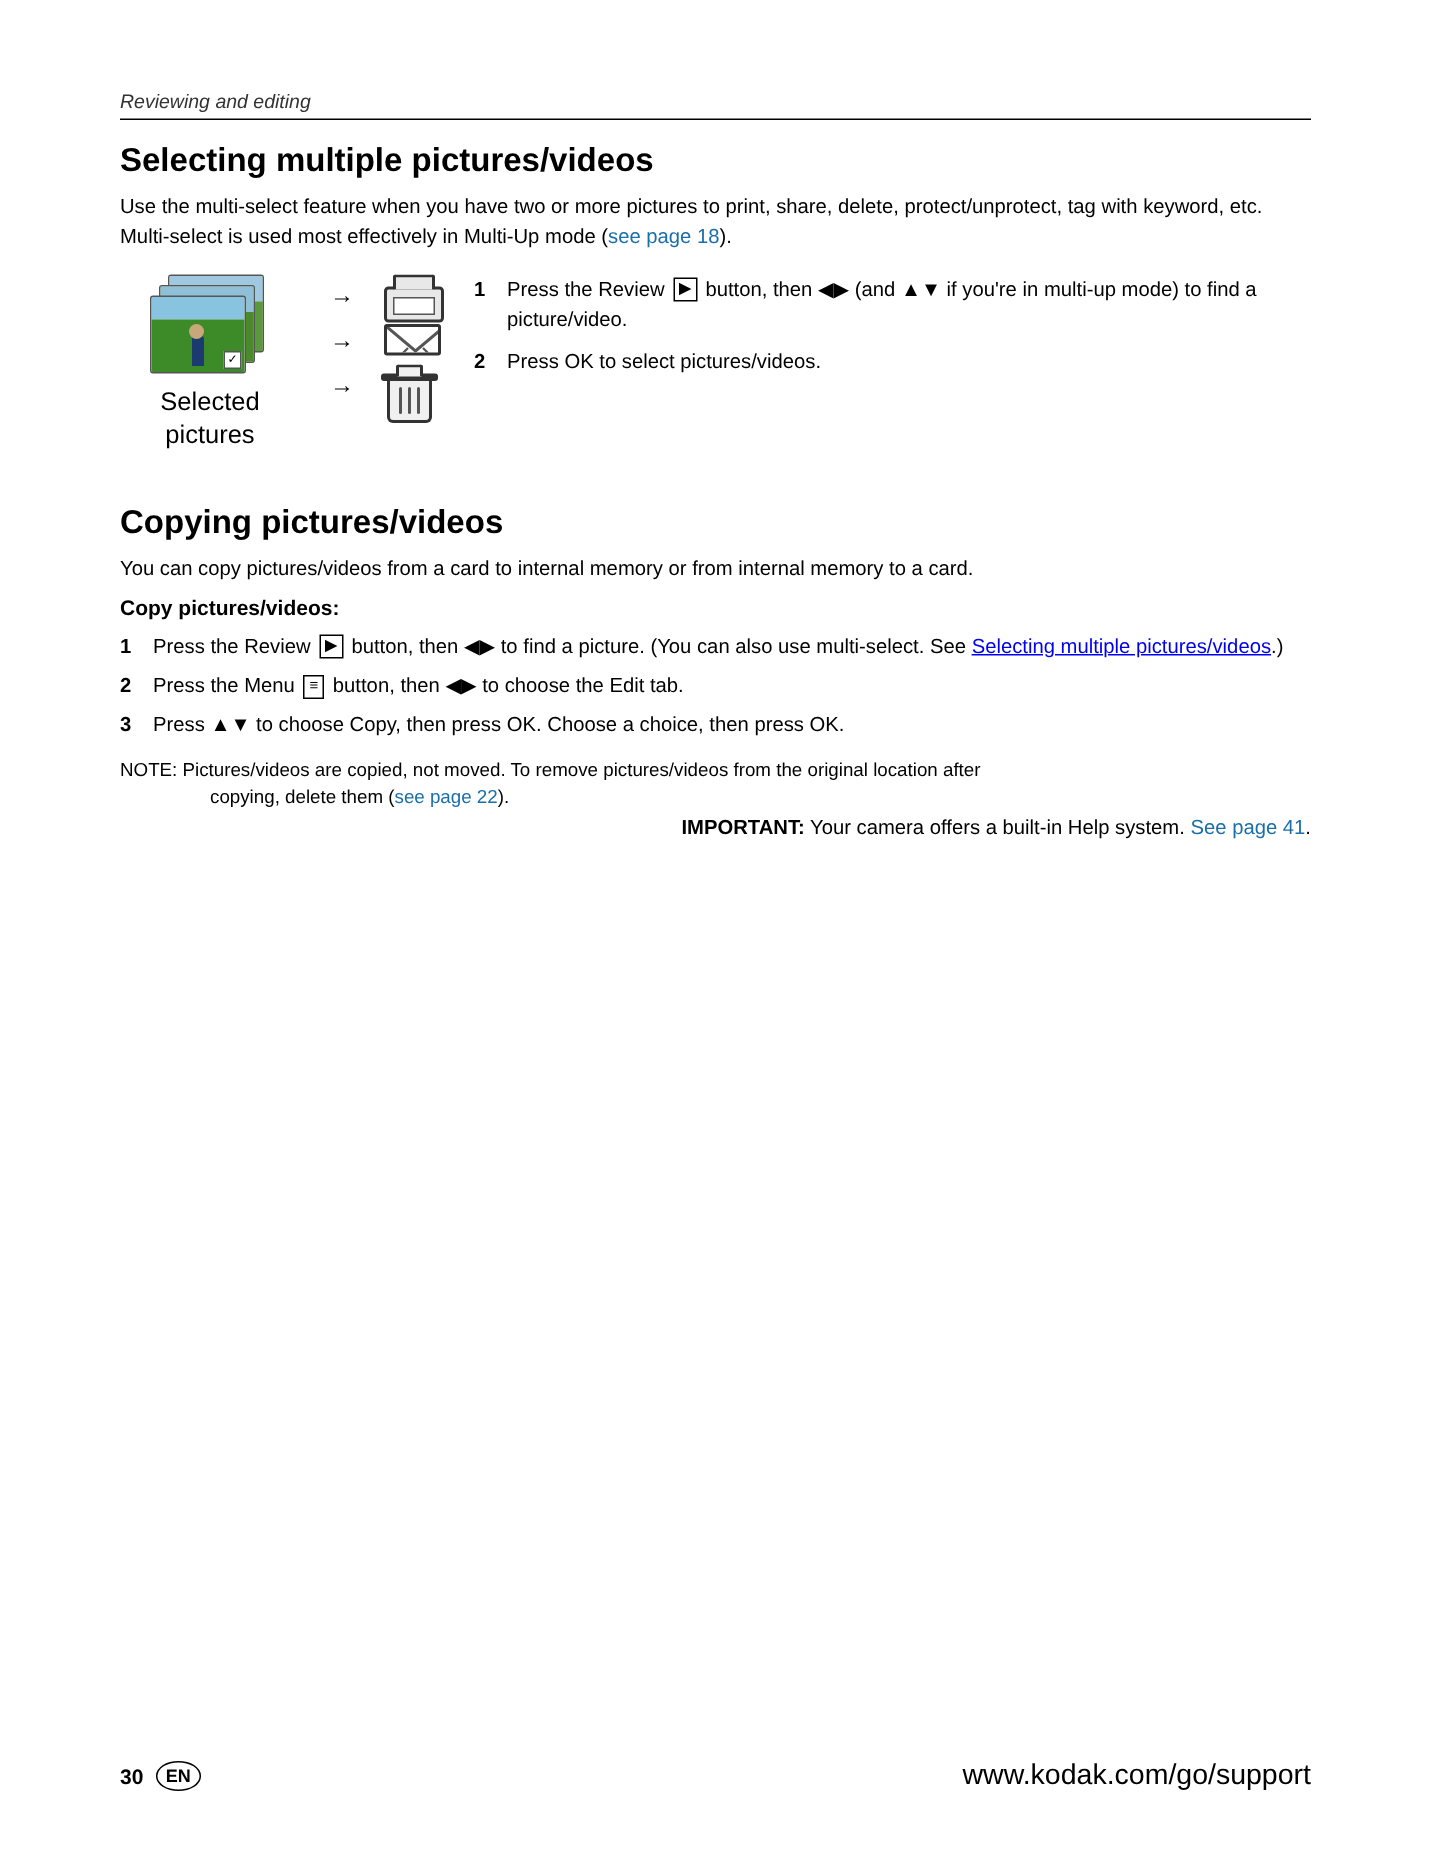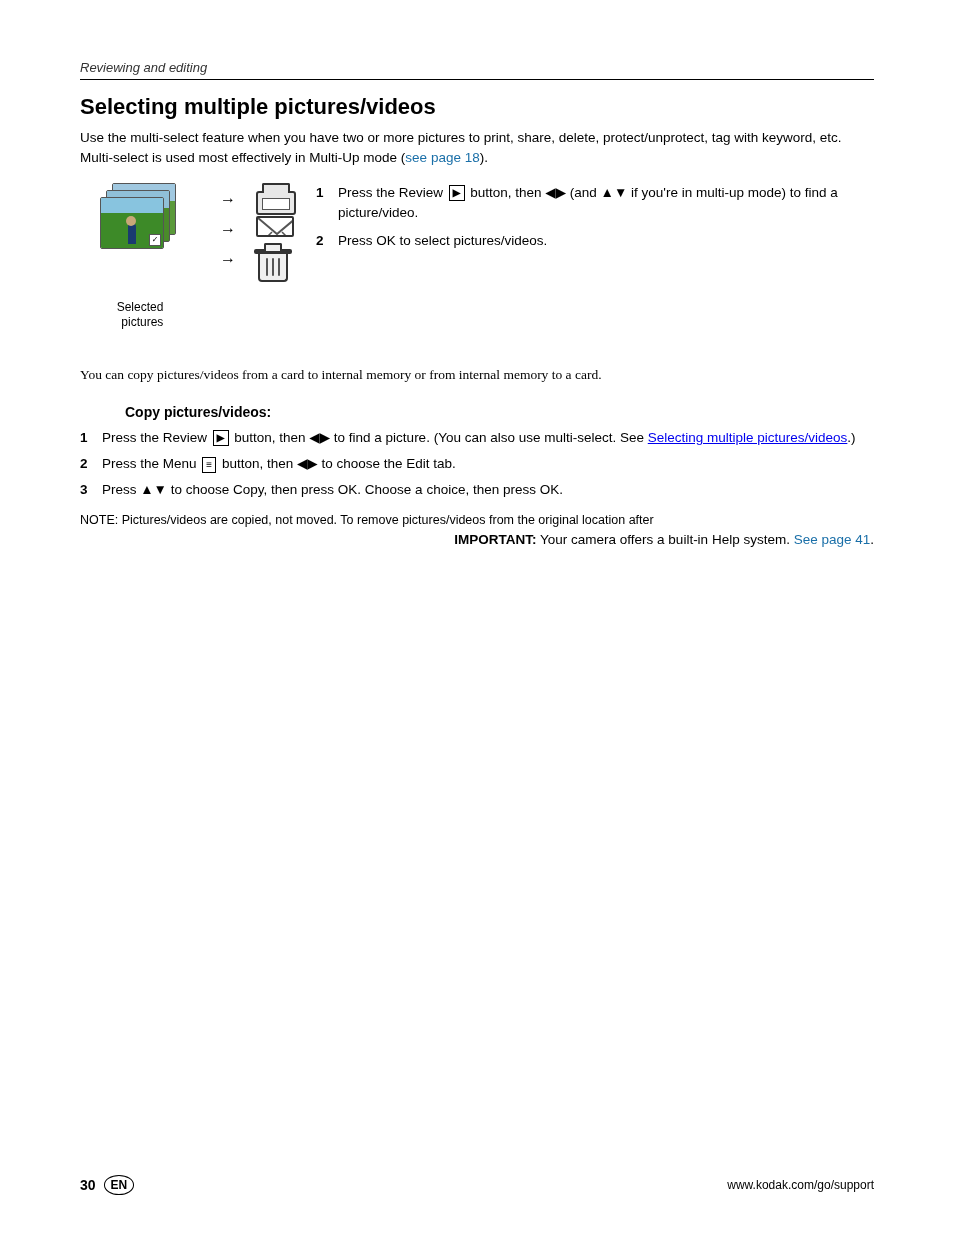--- a/index.html
+++ b/index.html
@@ -104,25 +104,24 @@
       height: 12px;
       background: #fff;
       border: 1px solid #555;
       display: flex;
       align-items: center;
       justify-content: center;
       font-size: 8px;
       color: #000;
     }
     .caption {
-      font-size: 12px;
-      text-align: right;
+      font-size: 17px;
+      text-align: center;
       line-height: 1.3;
       color: #000;
-      margin-top: 43px;
     }
     .arrows-icons {
       display: flex;
       flex-direction: column;
       justify-content: space-around;
       height: 90px;
       align-items: center;
       flex-shrink: 0;
     }
     .arrow-right {
@@ -170,28 +169,26 @@
       padding: 0px 3px;
       font-size: 10px;
       font-weight: bold;
       margin: 0 2px;
       vertical-align: middle;
       line-height: 1.4;
     }
     .body-text {
       font-size: 13.5px;
       line-height: 1.5;
-      margin-bottom: 19px;
-      font-family: Liberation Serif, serif;
+      margin-bottom: 8px;
     }
     .subheading {
       font-size: 14px;
       font-weight: bold;
       margin-bottom: 8px;
-      margin-left: 45px;
     }
     .note-text {
       font-size: 12.5px;
       line-height: 1.5;
       margin-bottom: 1px;
       margin-left: 0;
     }
     .note-text .note-label {
       font-weight: normal;
     }
@@ -223,21 +220,21 @@
       font-size: 14px;
     }
     .footer-lang {
       border: 1.5px solid #000;
       border-radius: 50%;
       padding: 2px 6px;
       font-size: 12px;
       font-weight: bold;
     }
     .footer-right {
-      font-size: 12px;
+      font-size: 19px;
       color: #000;
     }
     .section-gap {
       margin-bottom: 18px;
     }
     .indent-note {
       margin-left: 60px;
       font-size: 12.5px;
       line-height: 1.5;
     }
@@ -334,20 +331,21 @@
         </div>
         <div class="step">
           <span class="step-num">2</span>
           <span class="step-content">Press OK to select pictures/videos.</span>
         </div>
       </div>
     </div>
   </div>
 
   <div class="section-gap">
+    <div class="section-title">Copying pictures/videos</div>
 
     <div class="body-text">You can copy pictures/videos from a card to internal memory or from internal memory to a card.</div>
 
     <div class="subheading">Copy pictures/videos:</div>
 
     <div class="step" style="margin-bottom:6px;">
       <span class="step-num">1</span>
       <span class="step-content">
         Press the Review <span class="inline-icon">▶</span> button, then ◀▶ to find a picture. (You can also use multi-select. See <a href="#selecting">Selecting multiple pictures/videos</a>.)
       </span>
@@ -360,20 +358,21 @@
       </span>
     </div>
 
     <div class="step" style="margin-bottom:10px;">
       <span class="step-num">3</span>
       <span class="step-content">Press ▲▼ to choose Copy, then press OK. Choose a choice, then press OK.</span>
     </div>
 
     <div class="note-text">
       <span class="note-label">NOTE:</span><span>  Pictures/videos are copied, not moved. To remove pictures/videos from the original location after</span>
+      <div class="indent-note">copying, delete them (<a href="#page22">see page 22</a>).</div>
     </div>
 
     <div class="important-text">
       <span class="important-label">IMPORTANT:</span><span>   Your camera offers a built-in Help system. <a href="#page41">See page 41</a>.</span>
     </div>
   </div>
 
   <div class="footer">
     <div class="footer-left">
       <span class="footer-page-num">30</span>

